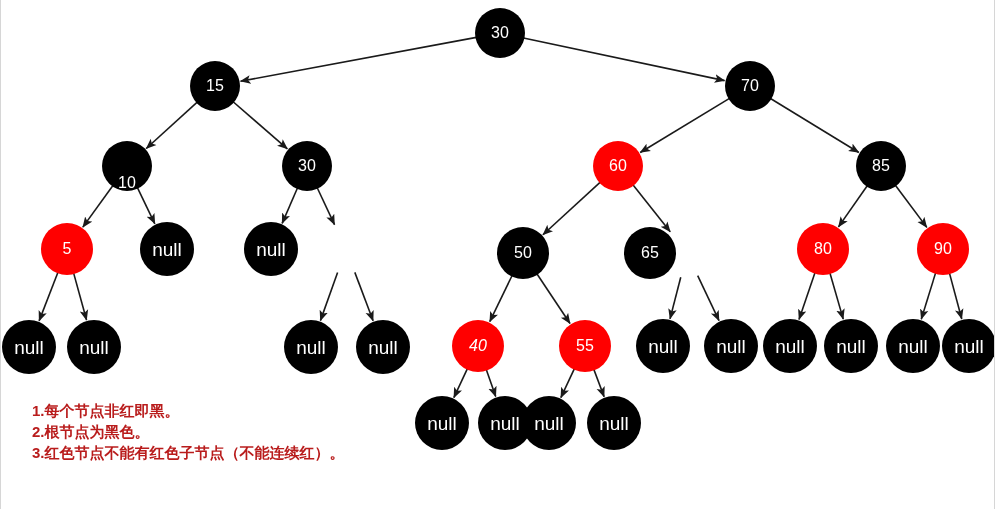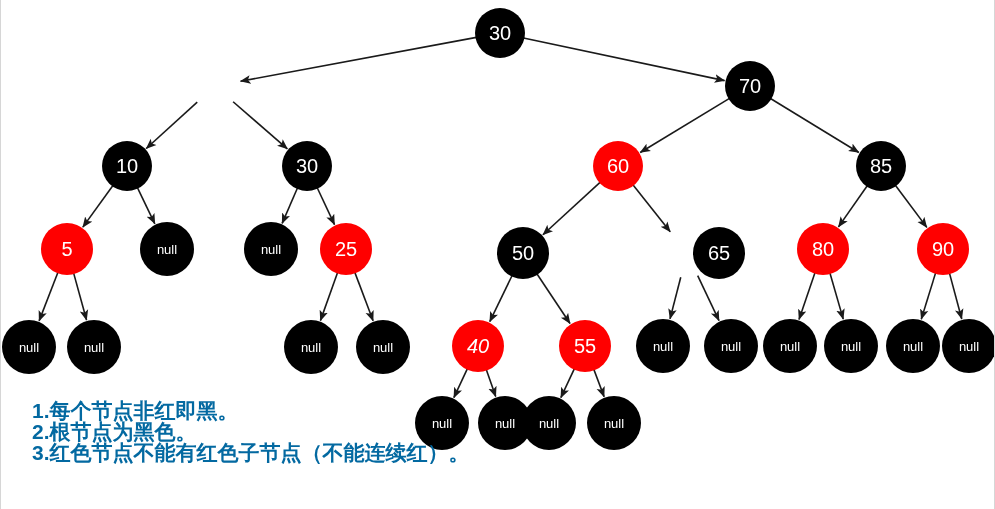--- a/index.html
+++ b/index.html
@@ -46,31 +46,31 @@
     align-items: center;
     justify-content: center;
     color: #ffffff;
     font-family: "Liberation Sans", "DejaVu Sans", sans-serif;
     line-height: 1;
     white-space: nowrap;
     box-sizing: border-box;
   }
   .node.black { background: #000000; }
   .node.red   { background: #ff0000; }
-  .node.value { font-size: 20px; }
-  .node.nullnode { font-size: 13px; }
+  .node.value { font-size: 16px; }
+  .node.nullnode { font-size: 19px; }
 
   #legend {
     position: absolute;
     left: 31px;
     top: 400px;
     font-family: "Liberation Sans", "DejaVu Sans", sans-serif;
-    font-size: 21px;
+    font-size: 15px;
     font-weight: bold;
-    color: #0369a1;
+    color: #b91c1c;
     line-height: 21px;
     letter-spacing: 0px;
   }
   #legend .legend-line {
     white-space: nowrap;
   }
 </style>
 </head>
 <body>
 
@@ -113,51 +113,51 @@
         <line x1="485.27" y1="369.59" x2="494.73" y2="396.58" stroke="#1a1a1a" stroke-width="1.6" marker-end="url(#arrowhead)"></line>
         <line x1="573.41" y1="368.65" x2="559.86" y2="397.64" stroke="#1a1a1a" stroke-width="1.6" marker-end="url(#arrowhead)"></line>
         <line x1="592.81" y1="369.40" x2="603.13" y2="396.80" stroke="#1a1a1a" stroke-width="1.6" marker-end="url(#arrowhead)"></line>
       </g>
   </svg>
 
   <div id="nodes">
       <div class="node black value" style="left: 474px; top: 8px; width: 50px; height: 50px;">
         <span>30</span>
       </div>
+      <div class="node black value" style="left: 189px; top: 61px; width: 50px; height: 50px;">
+        <span>15</span>
+      </div>
       <div class="node black value" style="left: 724px; top: 61px; width: 50px; height: 50px;">
         <span>70</span>
       </div>
-      <div class="node black value" style="left: 101px; top: 141px; width: 50px; height: 50px;">
+      <div class="node black value" style="left: 101px; top: 141px; width: 50px; height: 50px; align-items: flex-end;">
         <span>10</span>
       </div>
       <div class="node black value" style="left: 281px; top: 141px; width: 50px; height: 50px;">
         <span>30</span>
       </div>
       <div class="node red value" style="left: 592px; top: 141px; width: 50px; height: 50px;">
         <span>60</span>
       </div>
       <div class="node black value" style="left: 855px; top: 141px; width: 50px; height: 50px; text-align: center;">
         <span>85</span>
       </div>
       <div class="node red value" style="left: 40px; top: 223px; width: 52px; height: 52px;">
         <span>5</span>
       </div>
       <div class="node black nullnode" style="left: 139px; top: 222px; width: 54px; height: 54px;">
         <span>null</span>
       </div>
       <div class="node black nullnode" style="left: 243px; top: 222px; width: 54px; height: 54px;">
         <span>null</span>
       </div>
-      <div class="node red value" style="left: 319px; top: 223px; width: 52px; height: 52px;">
-        <span>25</span>
-      </div>
       <div class="node black value" style="left: 496px; top: 227px; width: 52px; height: 52px;">
         <span>50</span>
       </div>
-      <div class="node black value" style="left: 692px; top: 227px; width: 52px; height: 52px; justify-content: center;">
+      <div class="node black value" style="left: 623px; top: 227px; width: 52px; height: 52px; justify-content: center;">
         <span>65</span>
       </div>
       <div class="node red value" style="left: 796px; top: 223px; width: 52px; height: 52px;">
         <span>80</span>
       </div>
       <div class="node red value" style="left: 916px; top: 223px; width: 52px; height: 52px;">
         <span>90</span>
       </div>
       <div class="node black nullnode" style="left: 1px; top: 320px; width: 54px; height: 54px;">
         <span>null</span>

